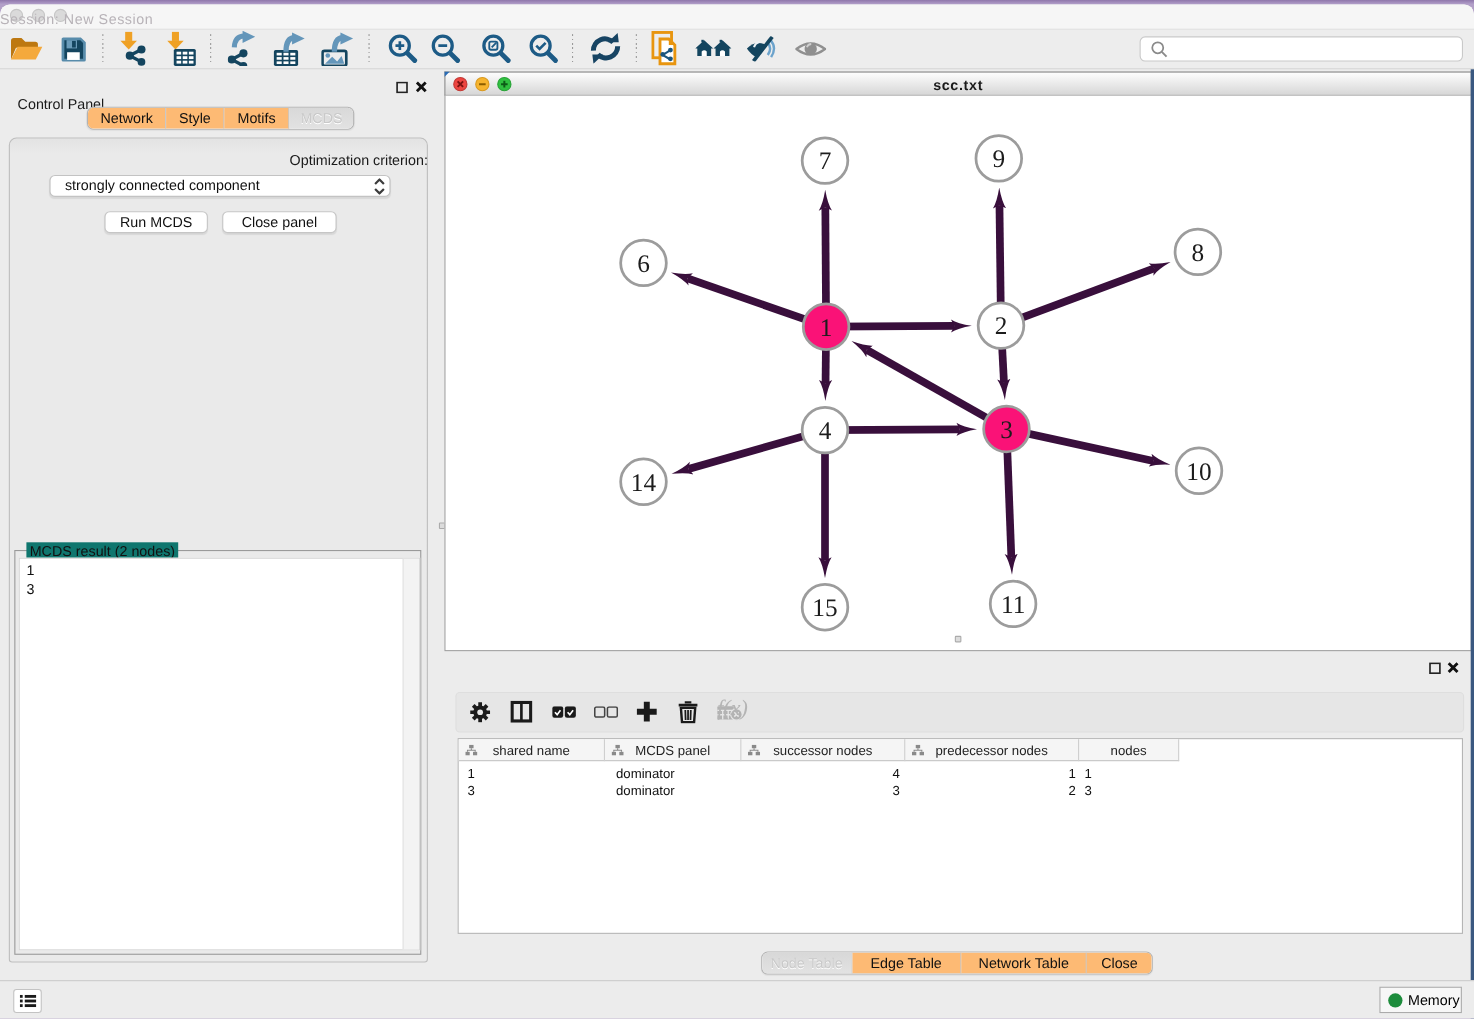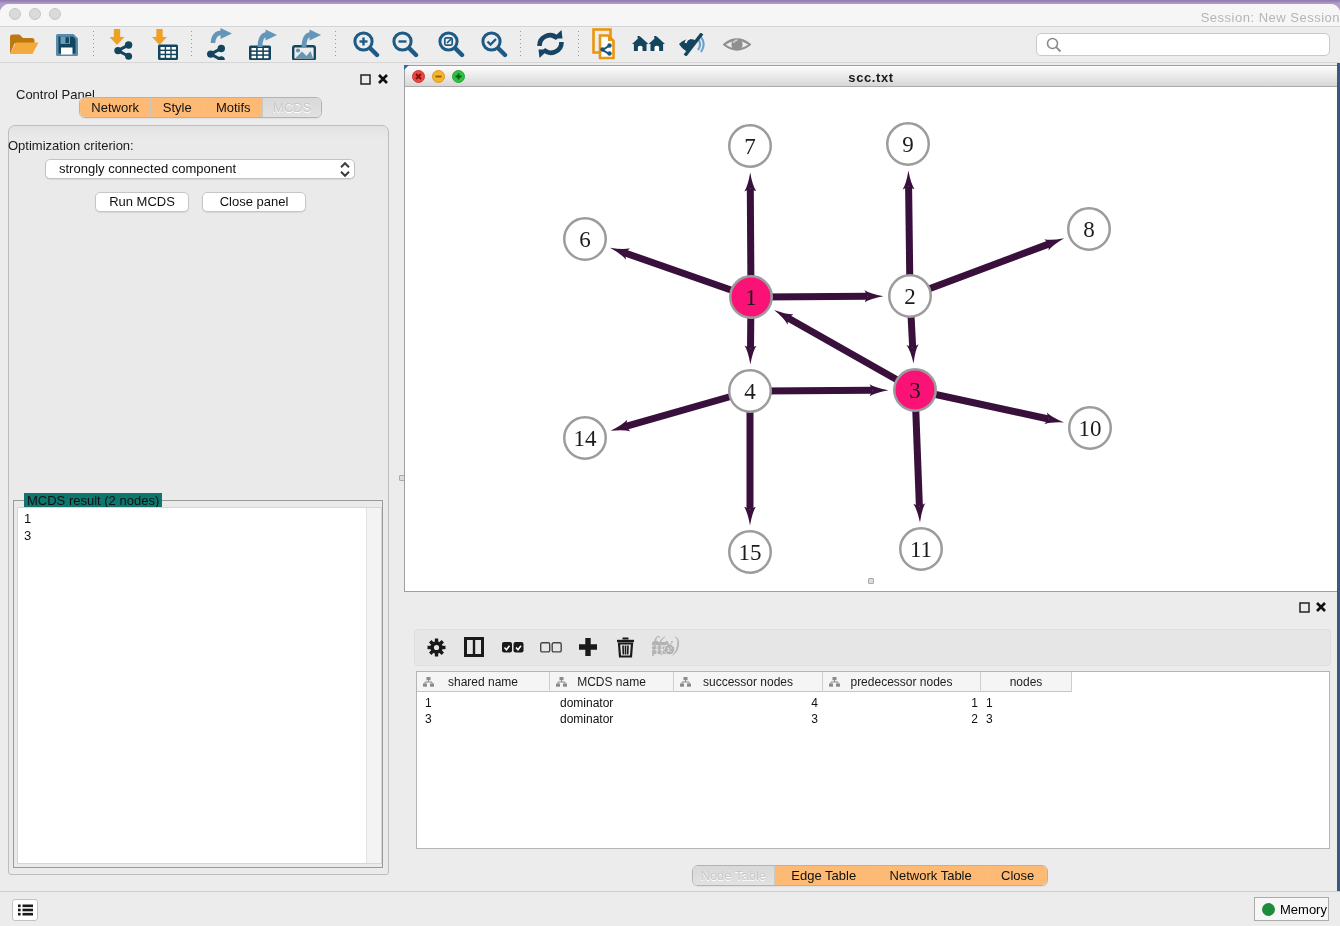--- a/index.html
+++ b/index.html
@@ -3,32 +3,32 @@
 <meta charset="utf-8">
 <style>
 *{margin:0;padding:0;box-sizing:border-box}
 html,body{width:1340px;height:926px;overflow:hidden}
 body{position:relative;font-family:"Liberation Sans",sans-serif;background:#b29fc7}
 .abs{position:absolute}
 #app{position:absolute;left:0;top:4px;width:1340px;height:922px;background:#ececec;border-radius:9px 9px 0 0}
 #purpletop{position:absolute;left:0;top:0;width:1340px;height:4px;background:linear-gradient(#8f77ab,#b4a1cb)}
 #titlebar{position:absolute;left:0;top:4px;width:1340px;height:23px;background:#f6f6f6;border-radius:9px 9px 0 0;border-bottom:1px solid #d4d4d4}
 .tl{position:absolute;top:8px;width:12px;height:12px;border-radius:50%;background:#dadada;border:1px solid #c6c6c6}
-#wtitle{position:absolute;top:10px;left:0;width:1340px;text-align:right;font-size:13px;color:#b8b3b8;letter-spacing:0.5px}
+#wtitle{position:absolute;top:10px;left:0;width:1340px;text-align:left;font-size:13px;color:#b8b3b8;letter-spacing:0.5px}
 #toolbar{position:absolute;left:0;top:27px;width:1340px;height:36px;background:#ededed;border-bottom:1px solid #d6d6d6}
 .tsep{position:absolute;top:31px;height:28px;width:1px;background-image:repeating-linear-gradient(#9a9a9a 0 1.5px,transparent 1.5px 4px)}
 #searchbox{position:absolute;left:1036px;top:33px;width:294px;height:23px;background:#fff;border:1px solid #c9c9c9;border-radius:5px}
 
 #cp-title{position:absolute;left:16px;top:87px;font-size:13px;color:#1a1a1a}
 .seg{position:absolute;display:flex;height:21px;border:1px solid #b3b3b3;border-radius:6px;background:#fff;overflow:hidden;box-shadow:0 1px 1px rgba(0,0,0,.05)}
 .seg>div{display:flex;align-items:center;justify-content:center;font-size:13px;color:#111;border-right:1px solid #c8c8c8;background:#fdba74}
 .seg>div:last-child{border-right:none}
 .seg>div.sel{background:linear-gradient(#d8d8d8,#e2e2e2);color:#c9c9c9;text-shadow:0 1px 0 #fff}
 #cp-box{position:absolute;left:8px;top:125px;width:381px;height:750px;background:linear-gradient(#e3e3e3,#eaeaea 14px);border:1px solid #bdbdbd;border-radius:7px 7px 3px 3px}
-#optlabel{position:absolute;left:8px;top:138px;width:381px;text-align:left;font-size:13px;color:#1a1a1a}
+#optlabel{position:absolute;left:8px;top:138px;width:381px;text-align:right;font-size:13px;color:#1a1a1a}
 #combo{position:absolute;left:45px;top:159px;width:310px;height:20px;background:#fff;border:1px solid #c3c3c3;border-radius:5px;font-size:13px;color:#111;line-height:18px;padding-left:13px;box-shadow:0 1px 1px rgba(0,0,0,.08)}
 .macbtn{position:absolute;height:20px;background:#fff;border:1px solid #c6c6c6;border-radius:5px;font-size:13px;color:#111;text-align:center;line-height:18px;box-shadow:0 1px 1px rgba(0,0,0,.08)}
 #grp{position:absolute;left:13px;top:500px;width:370px;height:368px;border:1px solid #9a9a9a}
 #grp-title{position:absolute;left:24px;top:493px;background:#0f766e;padding:0 3px;font-size:13px;color:#111}
 #grp-text{position:absolute;left:17px;top:507px;width:365px;height:357px;background:#fff;border:1px solid #d6d6d6;font-size:13px;color:#111;line-height:17px;padding:2px 0 0 6px}
 #grp-sb{position:absolute;left:366px;top:508px;width:15px;height:355px;background:#f3f3f3;border-left:1px solid #e2e2e2}
 
 .grip{position:absolute;width:6px;height:6px;background:#dcdcdc;border:1px solid #ababab;border-radius:1px}
 
 #nw{position:absolute;left:404px;top:65px;width:934px;height:527px;border:1px solid #9f9f9f;background:#fff}
@@ -407,21 +407,21 @@
     </div>
 <div class="th" style="width:124px">
       <svg width="11" height="10" viewBox="0 0 11 10">
         <g fill="#8a8a8a">
           <rect x="3.5" y="0" width="4" height="3.2"></rect>
           <rect x="0" y="6.5" width="4" height="3.2"></rect>
           <rect x="7" y="6.5" width="4" height="3.2"></rect>
         </g>
         <path d="M5.5,3.2 V5 M2,6.5 V5 H9 V6.5" fill="none" stroke="#8a8a8a" stroke-width="1"></path>
       </svg>
-      <span>MCDS name</span>
+      <span>MCDS panel</span>
     </div>
 <div class="th" style="width:149px">
       <svg width="11" height="10" viewBox="0 0 11 10">
         <g fill="#8a8a8a">
           <rect x="3.5" y="0" width="4" height="3.2"></rect>
           <rect x="0" y="6.5" width="4" height="3.2"></rect>
           <rect x="7" y="6.5" width="4" height="3.2"></rect>
         </g>
         <path d="M5.5,3.2 V5 M2,6.5 V5 H9 V6.5" fill="none" stroke="#8a8a8a" stroke-width="1"></path>
       </svg>

